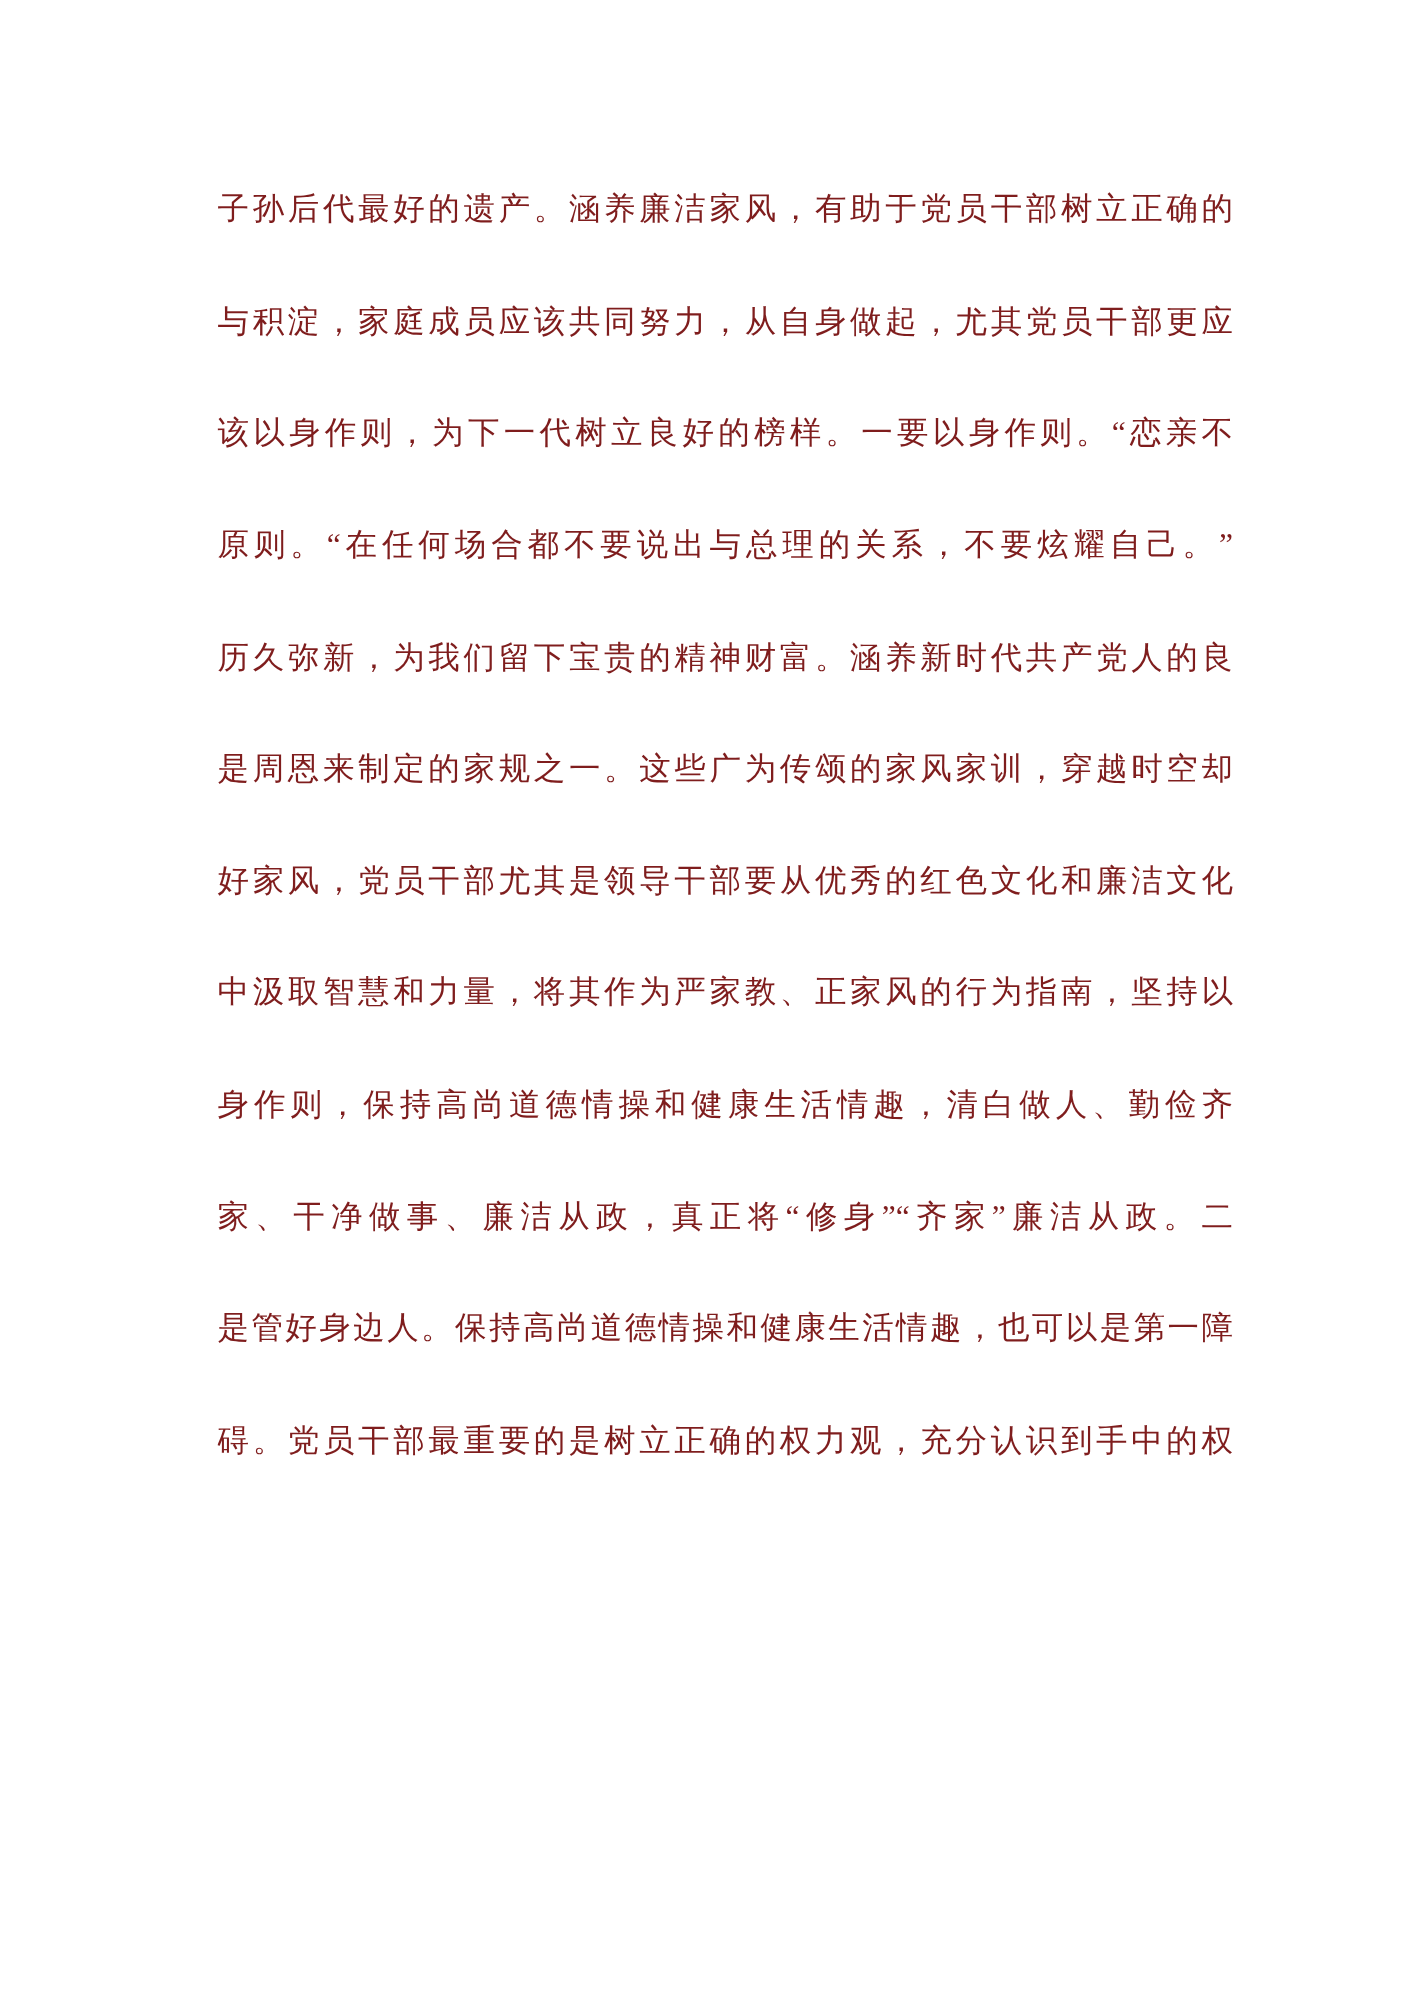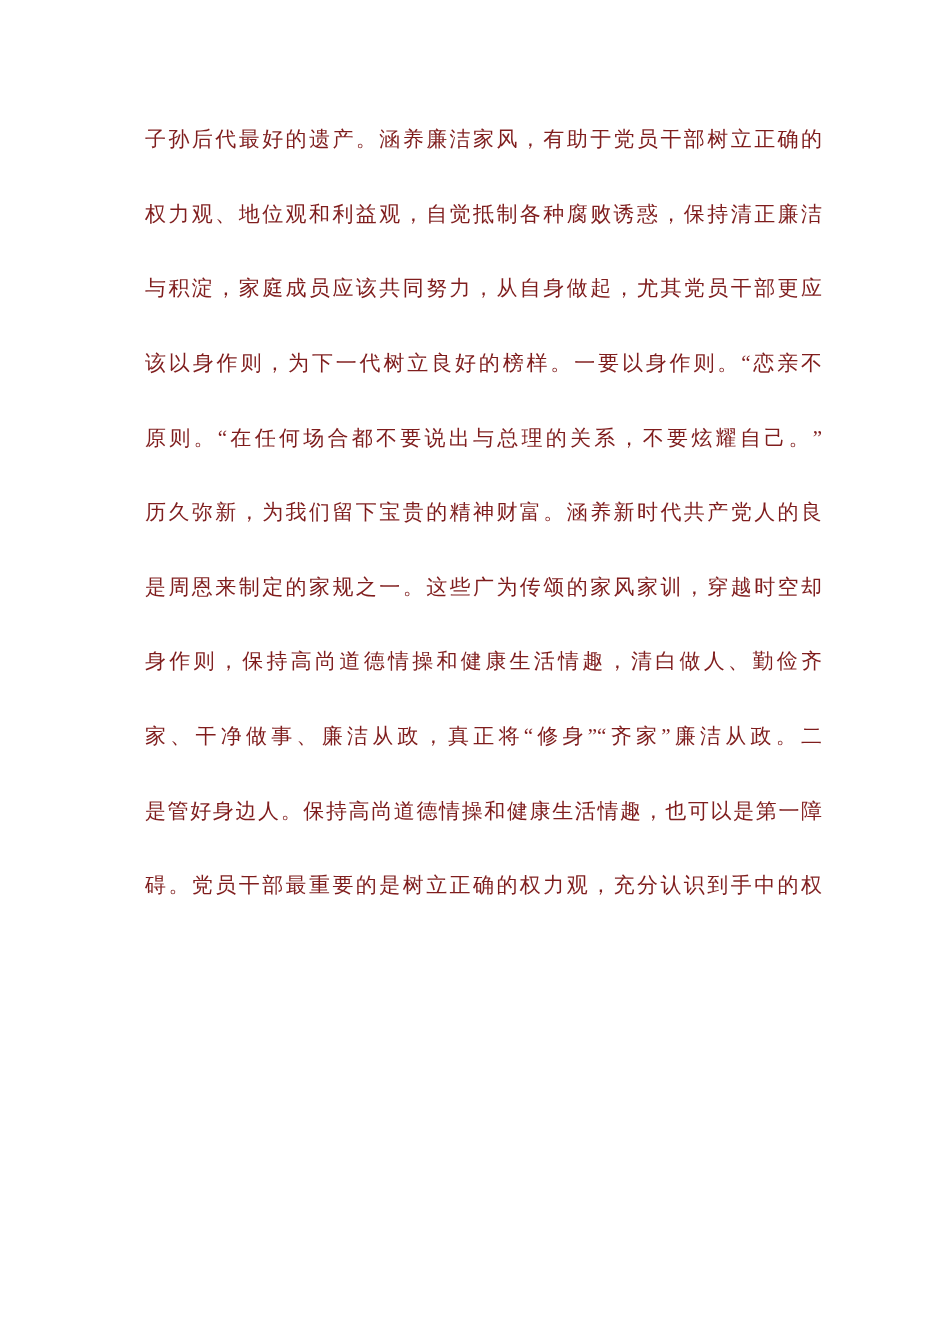--- a/index.html
+++ b/index.html
@@ -34,24 +34,25 @@
     color: #7f1d1d;
     font-weight: normal;
   }
 </style>
 </head>
 <body>
 
 <div class="page">
   <div class="text-block">
     <div class="text-line">子孙后代最好的遗产。涵养廉洁家风，有助于党员干部树立正确的</div>
-    <div class="text-line">权力观、地位观和利益观，自觉抵制各种腐败诱惑，保持清正廉洁</div>
     <div class="text-line">与积淀，家庭成员应该共同努力，从自身做起，尤其党员干部更应</div>
     <div class="text-line">该以身作则，为下一代树立良好的榜样。一要以身作则。“恋亲不</div>
     <div class="text-line">原则。“在任何场合都不要说出与总理的关系，不要炫耀自己。”</div>
     <div class="text-line">历久弥新，为我们留下宝贵的精神财富。涵养新时代共产党人的良</div>
     <div class="text-line">是周恩来制定的家规之一。这些广为传颂的家风家训，穿越时空却</div>
+    <div class="text-line">好家风，党员干部尤其是领导干部要从优秀的红色文化和廉洁文化</div>
+    <div class="text-line">中汲取智慧和力量，将其作为严家教、正家风的行为指南，坚持以</div>
     <div class="text-line">身作则，保持高尚道德情操和健康生活情趣，清白做人、勤俭齐</div>
     <div class="text-line">家、干净做事、廉洁从政，真正将“修身”“齐家”廉洁从政。二</div>
     <div class="text-line">是管好身边人。保持高尚道德情操和健康生活情趣，也可以是第一障</div>
     <div class="text-line">碍。党员干部最重要的是树立正确的权力观，充分认识到手中的权</div>
   </div>
 </div>
 
 </body></html>

